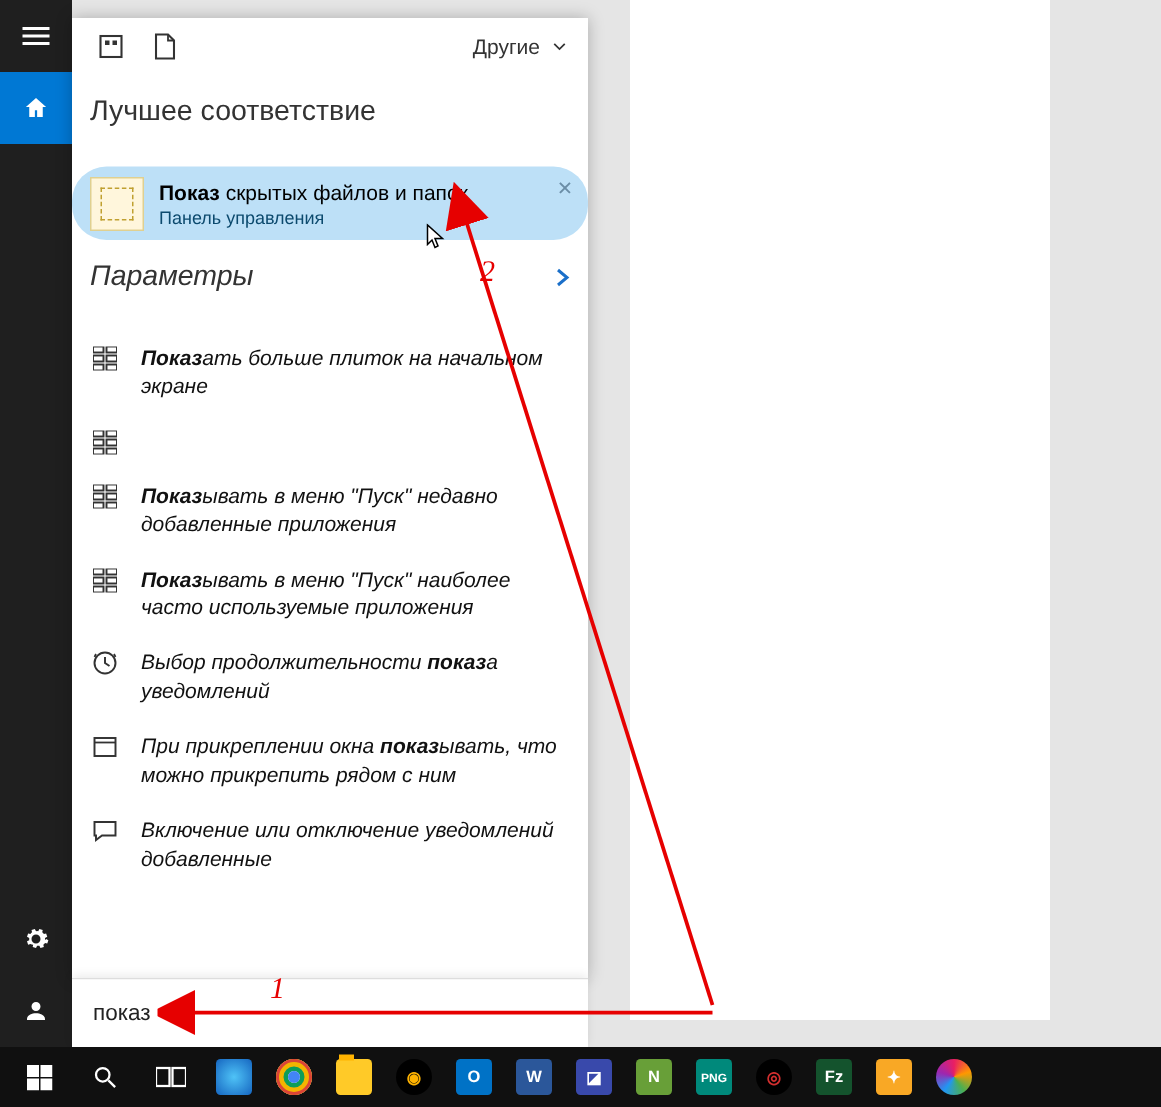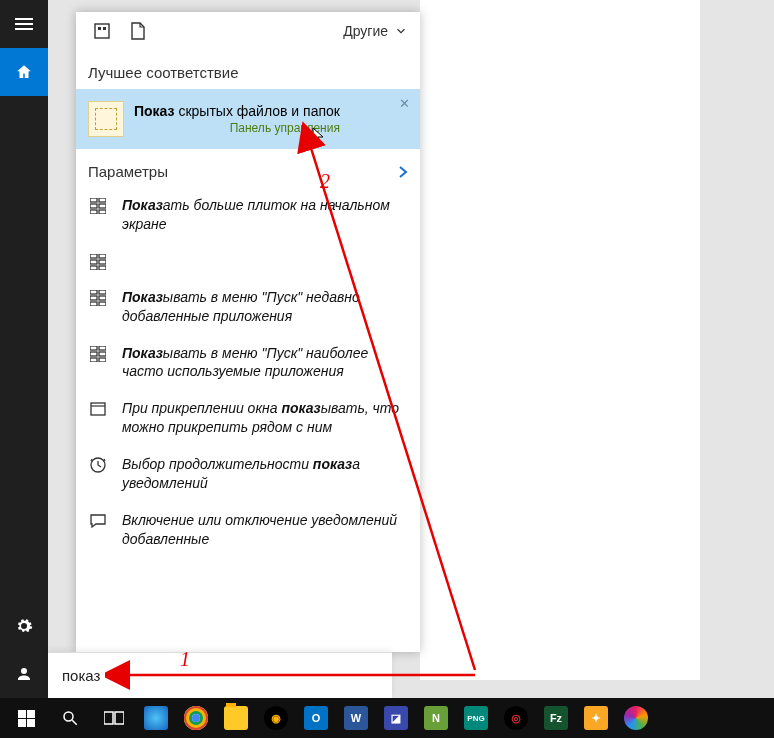--- a/index.html
+++ b/index.html
@@ -45,21 +45,20 @@
 .hamburger-icon span { display:block; width:18px; height:2px; background:#fff; margin:3px 0; }
 
 .search-panel {
   position: absolute;
   left: 48px;
   top: 12px;
   width: 344px;
   height: 640px;
   background: #fff;
   box-shadow: 0 0 10px rgba(0,0,0,0.25);
-  margin-left: 28px;
 }
 .panel-header {
   height: 38px;
   display: flex;
   align-items: center;
   padding: 0 12px;
 }
 .header-icon {
   width: 28px; height: 28px;
   display: flex; align-items: center; justify-content: center;
@@ -68,54 +67,56 @@
 }
 .header-right {
   margin-left: auto;
   display: flex; align-items: center;
   font-size: 14px;
   color: #333;
 }
 .header-right svg { margin-left: 6px; }
 
 .section-header {
-  padding: 14px 12px 8px 12px;
-  font-size: 15px;
+  padding: 14px 12px 25px 12px;
+  font-size: 19px;
   color: #333;
 }
 .section-header.with-arrow {
   display: flex;
   align-items: center;
+  font-style: italic;
 }
 .section-header .arrow-right {
   margin-left: auto;
   color: #1a6fc9;
 }
 
 .best-match {
   background: #bde0f7;
   display: flex;
   align-items: center;
   padding: 8px 12px 8px 12px;
-  height: 60px;
+  height: 49px;
   position: relative;
+  border-radius: 23px;
 }
 .best-icon {
   width: 36px; height: 36px;
   background: #fff6dc;
   border: 1px solid #e0d090;
   margin-right: 10px;
   position: relative;
 }
 .best-icon::after {
   content:""; position:absolute; left:6px; top:6px; right:6px; bottom:6px;
   border: 1px dashed #c0a030;
 }
 .best-text .line1 { font-size: 14px; color: #000; }
-.best-text .line2 { font-size: 12px; color: #4d7c0f; margin-top:2px;text-align:right;}
+.best-text .line2 { font-size: 12px; color: #0c4a6e; margin-top:2px;}
 .best-text .bold { font-weight: bold; }
 .best-close {
   position:absolute; right:10px; top:8px;
   color:#6b8da6; font-size:13px; line-height:1;
 }
 .cursor-ptr {
   position:absolute; left:236px; top:38px;
   font-size:15px; color:#000;
 }
 
@@ -341,35 +342,35 @@
               <rect x="9" y="6" width="7" height="4" fill="none" stroke="#333" stroke-width="1.3"></rect>
               <rect x="0" y="12" width="7" height="4" fill="none" stroke="#333" stroke-width="1.3"></rect>
               <rect x="9" y="12" width="7" height="4" fill="none" stroke="#333" stroke-width="1.3"></rect>
             </svg>
           </div>
           <div class="item-text"><span class="bold">Показ</span>ывать в меню "Пуск" наиболее часто используемые приложения</div>
         </div>
         <div class="settings-item">
           <div class="item-icon">
             <svg width="16" height="16" viewBox="0 0 16 16">
-              <rect x="1" y="2" width="14" height="12" fill="none" stroke="#333" stroke-width="1.3"></rect>
-              <line x1="1" y1="5" x2="15" y2="5" stroke="#333" stroke-width="1.2"></line>
-            </svg>
-          </div>
-          <div class="item-text">При прикреплении окна <span class="bold">показ</span>ывать, что можно прикрепить рядом с ним</div>
-        </div>
-        <div class="settings-item">
-          <div class="item-icon">
-            <svg width="16" height="16" viewBox="0 0 16 16">
               <circle cx="8" cy="8" r="7" fill="none" stroke="#333" stroke-width="1.3"></circle>
               <path d="M8 4v4l3 2" fill="none" stroke="#333" stroke-width="1.3"></path>
               <path d="M2 2l-1 2M14 2l1 2" stroke="#333" stroke-width="1.2"></path>
             </svg>
           </div>
           <div class="item-text">Выбор продолжительности <span class="bold">показ</span>а уведомлений</div>
+        </div>
+        <div class="settings-item">
+          <div class="item-icon">
+            <svg width="16" height="16" viewBox="0 0 16 16">
+              <rect x="1" y="2" width="14" height="12" fill="none" stroke="#333" stroke-width="1.3"></rect>
+              <line x1="1" y1="5" x2="15" y2="5" stroke="#333" stroke-width="1.2"></line>
+            </svg>
+          </div>
+          <div class="item-text">При прикреплении окна <span class="bold">показ</span>ывать, что можно прикрепить рядом с ним</div>
         </div>
         <div class="settings-item">
           <div class="item-icon">
             <svg width="16" height="16" viewBox="0 0 16 16">
               <path d="M1 2h14v9H6l-4 3v-3H1z" fill="none" stroke="#333" stroke-width="1.3"></path>
             </svg>
           </div>
           <div class="item-text">Включение или отключение уведомлений добавленные</div>
         </div>
       </div>

